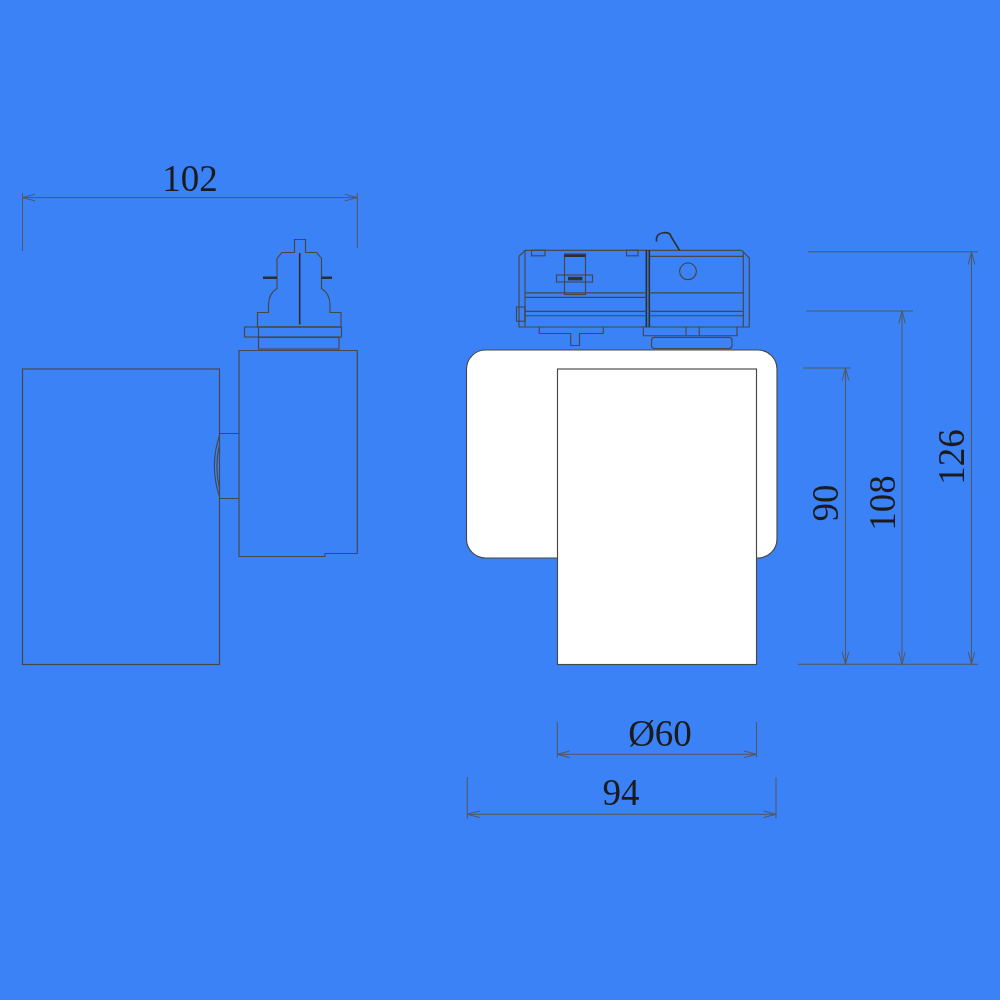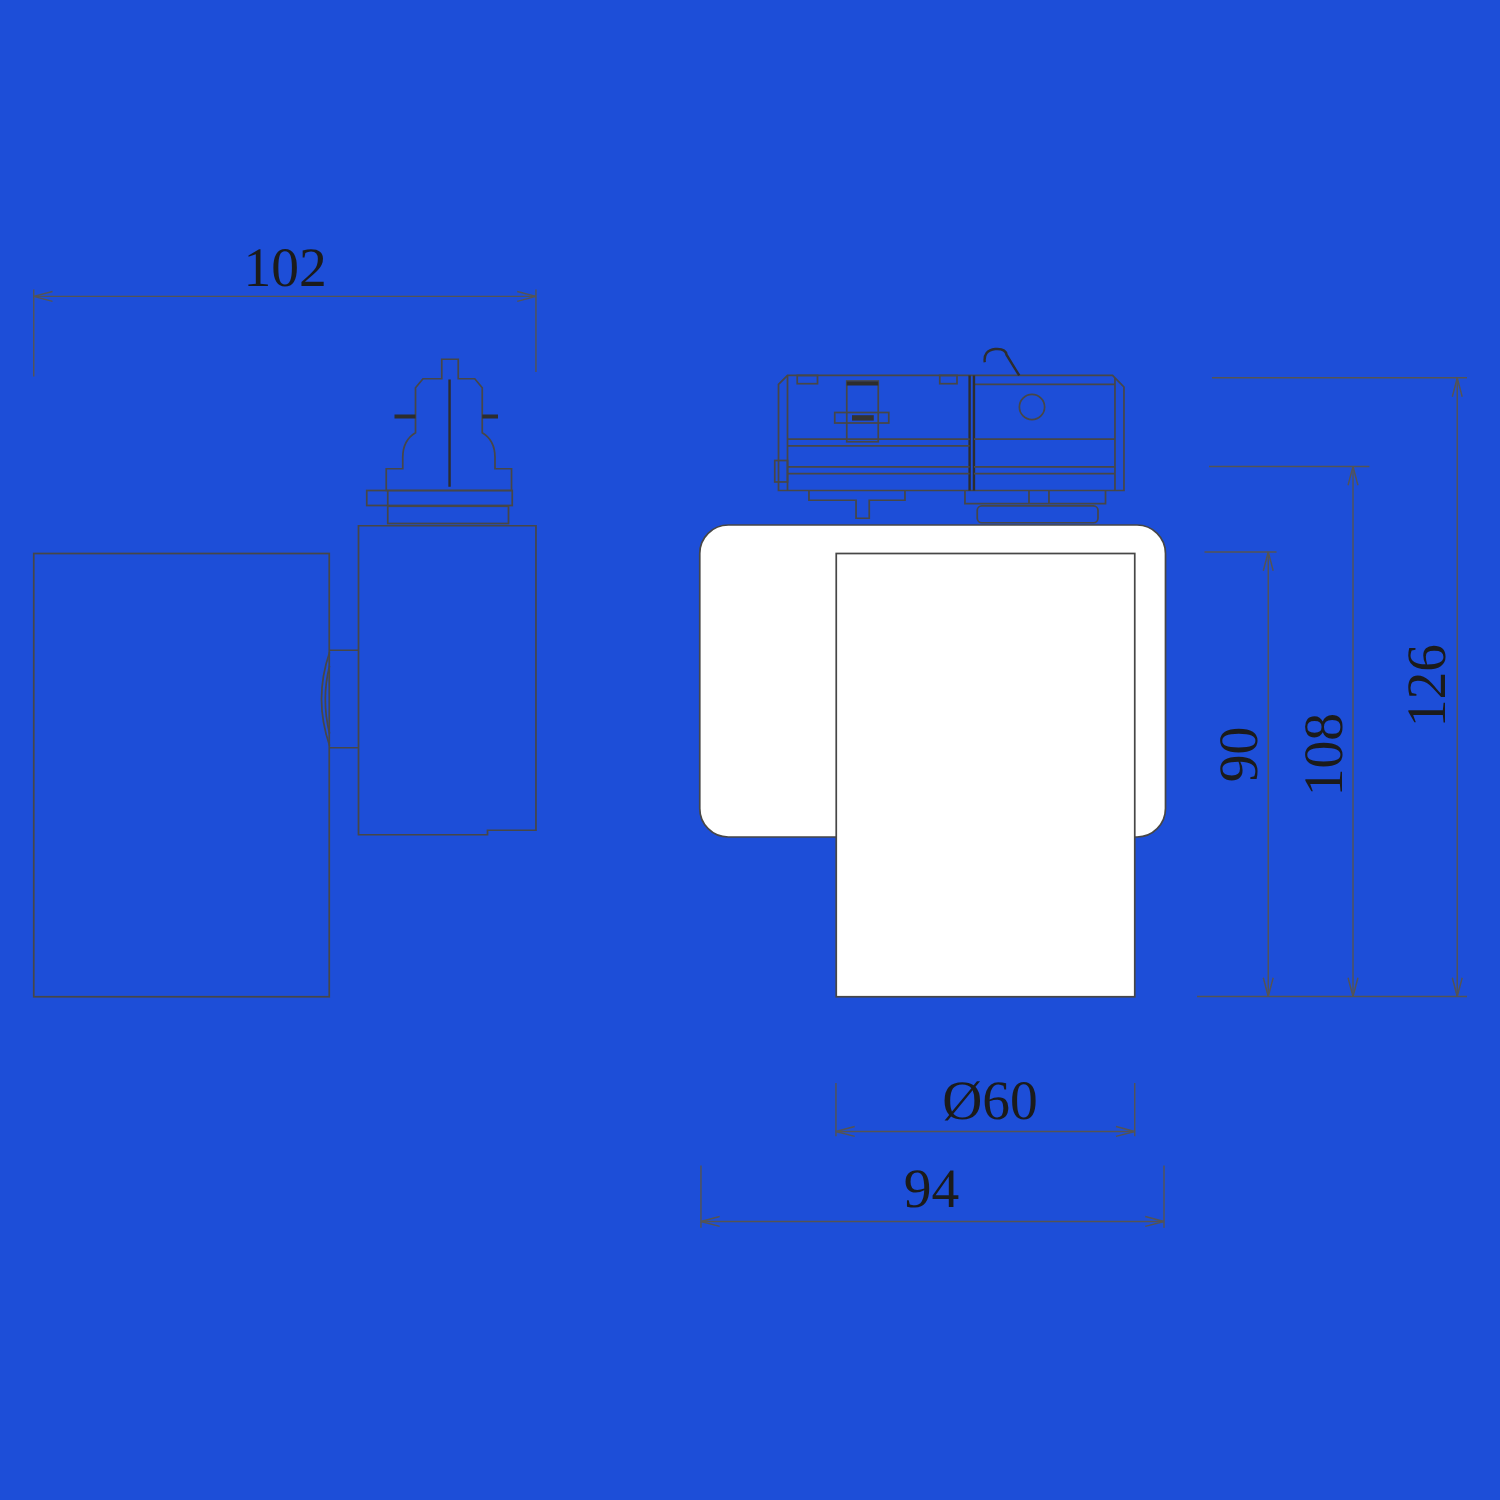--- a/index.html
+++ b/index.html
@@ -1,19 +1,19 @@
 <!DOCTYPE html>
 <html><head>
 <meta charset="utf-8">
 <style>
   html, body { margin: 0; padding: 0; background: #ffffff; }
   .sheet {
     position: relative;
     width: 1000px; height: 1000px;
-    background: #1d4ed8;
+    background: #3b82f6;
     overflow: hidden;
   }
   svg { display: block; }
   .ln   { stroke: #474747; stroke-width: 1.15; fill: none; stroke-linecap: butt; stroke-linejoin: miter; }
   .lnw  { stroke: #474747; stroke-width: 1.15; fill: #ffffff; stroke-linejoin: miter; }
   .thin { stroke: #545454; stroke-width: 0.95; fill: none; stroke-linecap: butt; }
   .thick{ stroke: #2d2d2d; stroke-width: 2.6; fill: none; }
   .med  { stroke: #2d2d2d; stroke-width: 1.6; fill: none; }
   .darkfill { fill: #333333; stroke: none; }
   .dimtext {

